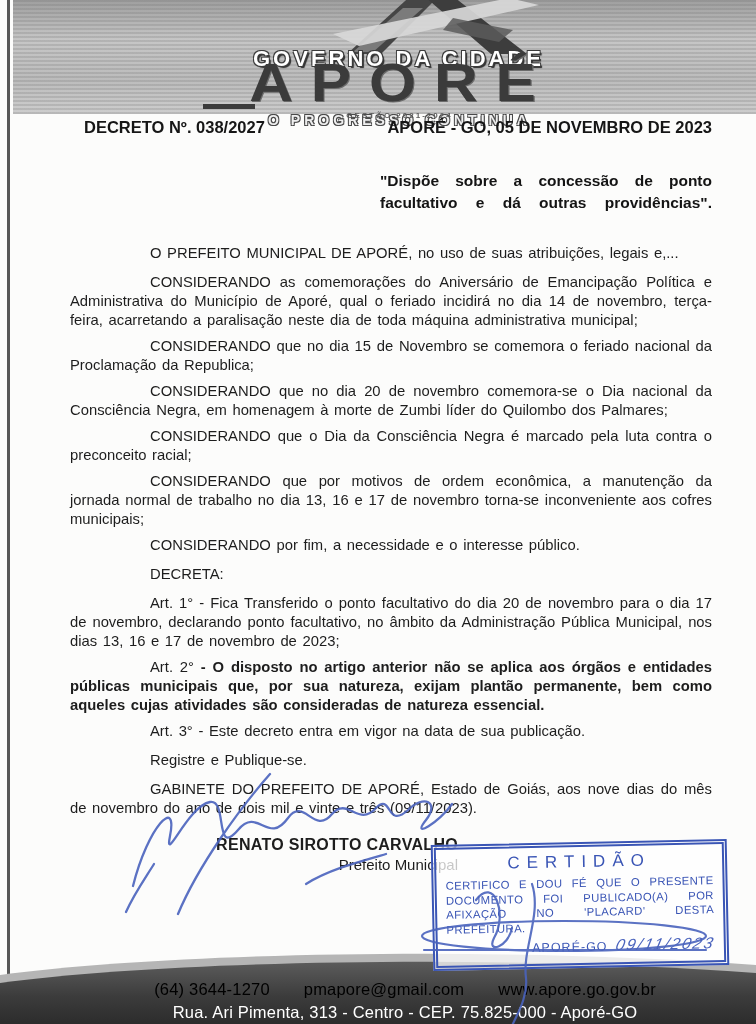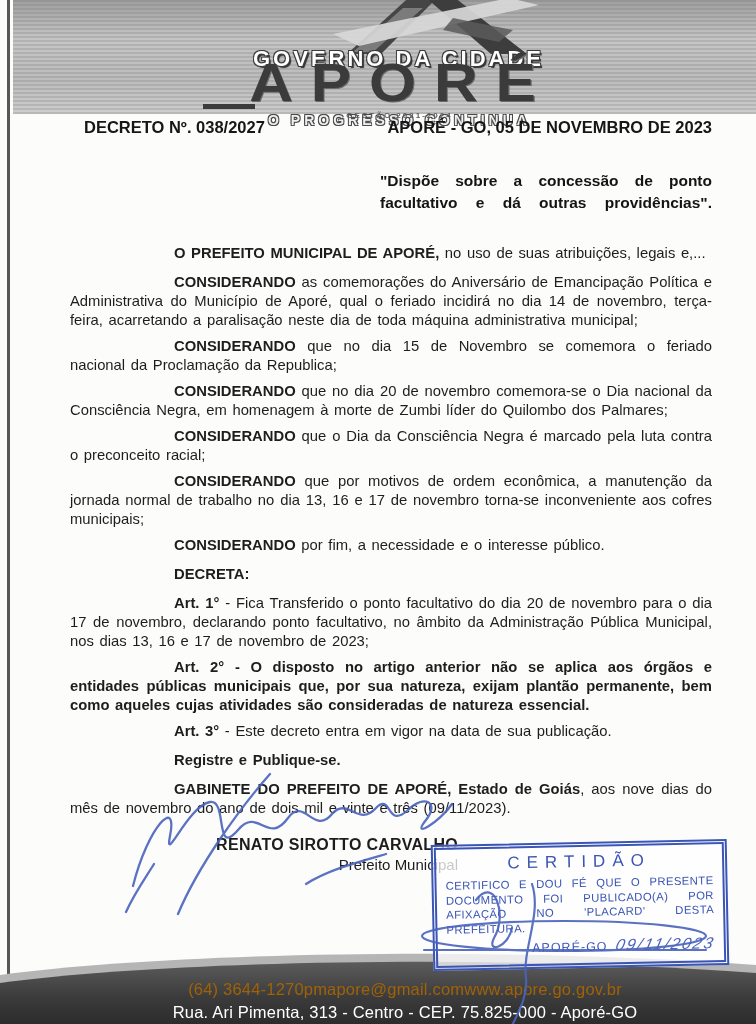--- a/index.html
+++ b/index.html
@@ -49,21 +49,21 @@
 
   
   .doc{position:absolute;left:70px;right:44px;top:162px;font-size:14.8px;line-height:19px;text-align:justify;}
   .epigraph{
     margin:8px 0 30px auto;width:332px;font-weight:bold;font-size:15.5px;line-height:22px;
     text-align:justify;text-align-last:justify;color:#141414;
   }
   .para{margin:0 0 7px 0;text-indent:80px;word-spacing:1.5px;}
   .para.sp{margin-bottom:10px;}
   .para.bold{font-weight:bold;}
-  .para b{font-weight:bold;margin-left:24px;}
+  .para b{font-weight:normal;}
 
   
   .sig-block{position:absolute;left:128px;top:836px;width:330px;text-align:right;z-index:2;}
   .sig-name{font-weight:bold;font-size:16px;letter-spacing:.3px;}
   .sig-title{font-size:15px;margin-top:2px;}
   .sig-scribble{position:absolute;left:118px;top:766px;z-index:3;pointer-events:none;}
 
   
   .stamp{
     position:absolute;left:432px;top:842px;width:268px;z-index:4;
@@ -77,22 +77,22 @@
   .stamp-date{
     display:inline-block;font-style:italic;font-size:16px;letter-spacing:2px;
     color:#4a63bd;transform:skewX(-14deg);margin-left:4px;
   }
   .stamp-scribble{position:absolute;left:414px;top:858px;z-index:5;pointer-events:none;}
 
   
   .footer{position:absolute;left:0;right:0;top:949px;height:75px;}
   .footer svg{position:absolute;left:0;top:0;}
   .f-line1{
-    position:absolute;left:60px;right:6px;top:31px;display:flex;justify-content:center;
-    color:#a16207;font-size:16.5px;letter-spacing:.2px;
+    position:absolute;left:60px;right:6px;top:31px;display:flex;justify-content:center;gap:34px;
+    color:#000000;font-size:16.5px;letter-spacing:.2px;
   }
   .f-line2{position:absolute;left:60px;right:6px;top:54px;text-align:center;color:#fff;font-size:16.5px;letter-spacing:.2px;}
 </style>
 </head>
 <body>
 
 <div class="page">
 
   <div class="scan-line"></div>
 

